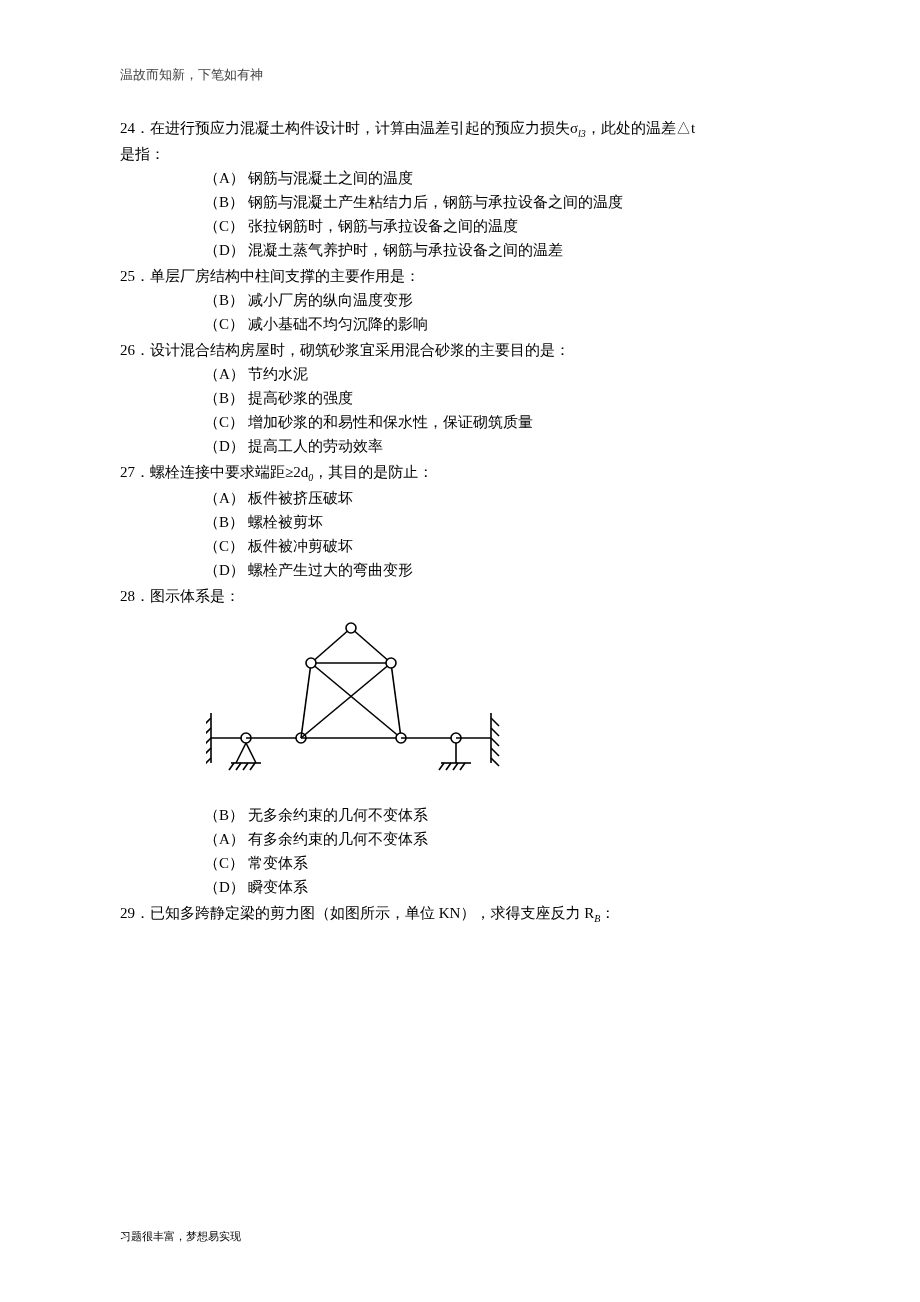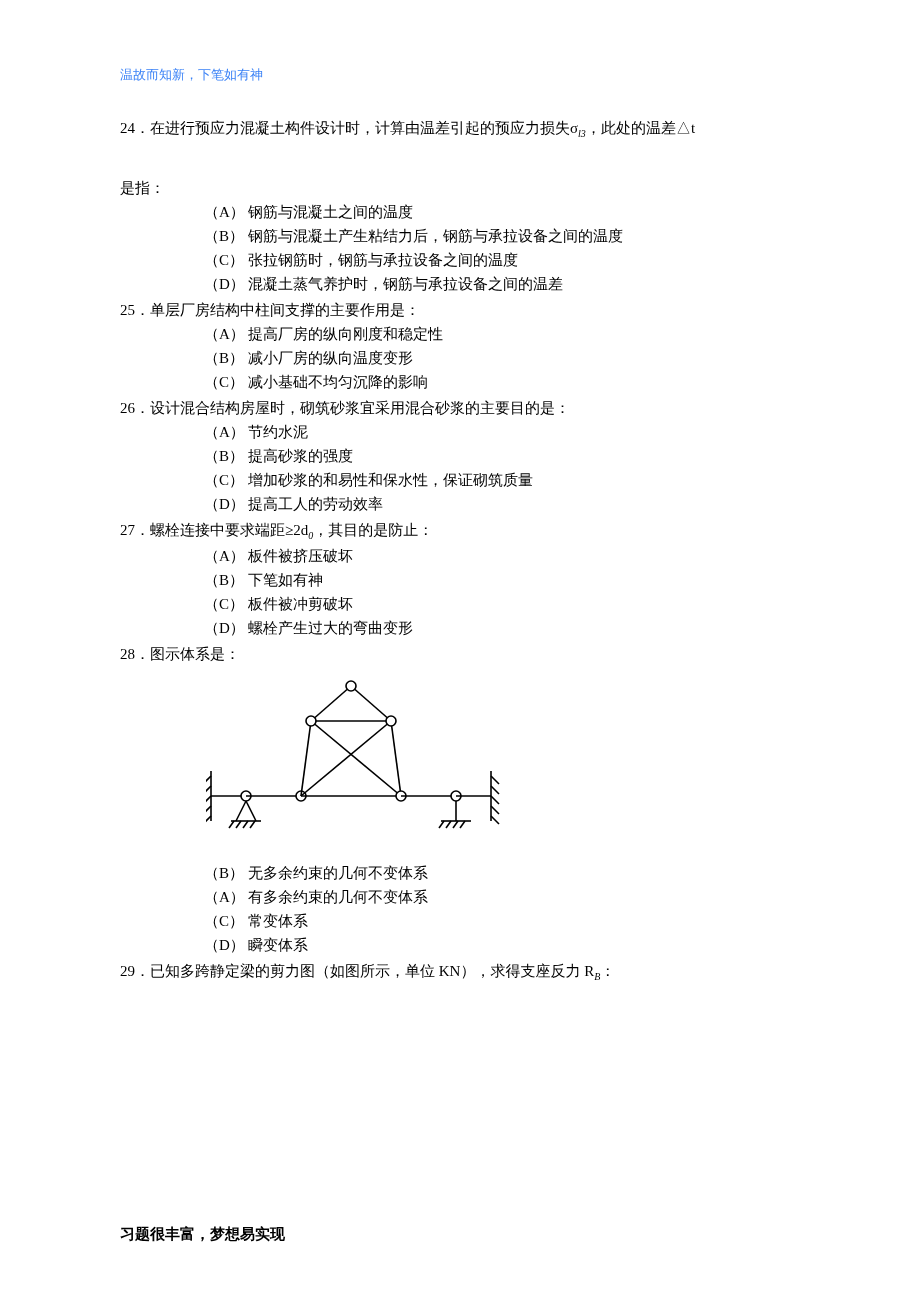--- a/index.html
+++ b/index.html
@@ -9,30 +9,30 @@
       background: #ffffff;
       font-family: "SimSun", "宋体", serif;
       font-size: 15px;
       line-height: 1.6;
       color: #000000;
       padding: 65px 120px 40px 120px;
       position: relative;
     }
     .header-note {
       font-size: 13px;
-      color: #3b82f6;
+      color: #404040;
       margin-bottom: 30px;
     }
     .question {
       margin-bottom: 2px;
     }
     .question-stem {
       text-align: justify;
     }
-    .question-stem .mrow { display: block; margin-top: 34px; }
+    .question-stem .mrow { display: block; }
     .options {
       margin-left: 84px;
       font-family: Liberation Serif, serif;
     }
     .option-row {
       line-height: 1.6;
     }
     .opt-letter {
       display: inline-block;
       width: 44px;
@@ -42,22 +42,21 @@
     }
     .sub {
       font-size: 10px;
       vertical-align: sub;
       font-style: italic;
     }
     .footer-note {
       position: absolute;
       bottom: 56px;
       left: 120px;
-      font-size: 15px;
-      font-weight: bold;
+      font-size: 11px;
     }
   </style>
 </head>
 <body>
 
 <div class="header-note">温故而知新，下笔如有神</div>
 
 <div class="question">
   <div class="question-stem">
     <span>24</span><span>．在进行预应力混凝土构件设计时，计算由温差引起的预应力损失σ</span><span class="sub">l3</span><span>，此处的温差△t</span>
@@ -69,21 +68,20 @@
     <div class="option-row"><span class="opt-letter">（C）</span><span>张拉钢筋时，钢筋与承拉设备之间的温度</span></div>
     <div class="option-row"><span class="opt-letter">（D）</span><span>混凝土蒸气养护时，钢筋与承拉设备之间的温差</span></div>
   </div>
 </div>
 
 <div class="question">
   <div class="question-stem">
     <span>25</span><span>．单层厂房结构中柱间支撑的主要作用是：</span>
   </div>
   <div class="options">
-    <div class="option-row"><span class="opt-letter">（A）</span><span>提高厂房的纵向刚度和稳定性</span></div>
     <div class="option-row"><span class="opt-letter">（B）</span><span>减小厂房的纵向温度变形</span></div>
     <div class="option-row"><span class="opt-letter">（C）</span><span>减小基础不均匀沉降的影响</span></div>
   </div>
 </div>
 
 <div class="question">
   <div class="question-stem">
     <span>26</span><span>．设计混合结构房屋时，砌筑砂浆宜采用混合砂浆的主要目的是：</span>
   </div>
   <div class="options">
@@ -93,21 +91,21 @@
     <div class="option-row"><span class="opt-letter">（D）</span><span>提高工人的劳动效率</span></div>
   </div>
 </div>
 
 <div class="question">
   <div class="question-stem">
     <span>27</span><span>．螺栓连接中要求端距≥2d</span><span class="sub">0</span><span>，其目的是防止：</span>
   </div>
   <div class="options">
     <div class="option-row"><span class="opt-letter">（A）</span><span>板件被挤压破坏</span></div>
-    <div class="option-row"><span class="opt-letter">（B）</span><span>下笔如有神</span></div>
+    <div class="option-row"><span class="opt-letter">（B）</span><span>螺栓被剪坏</span></div>
     <div class="option-row"><span class="opt-letter">（C）</span><span>板件被冲剪破坏</span></div>
     <div class="option-row"><span class="opt-letter">（D）</span><span>螺栓产生过大的弯曲变形</span></div>
   </div>
 </div>
 
 <div class="question">
   <div class="question-stem">
     <span>28</span><span>．图示体系是：</span>
   </div>
   <div class="figure">

